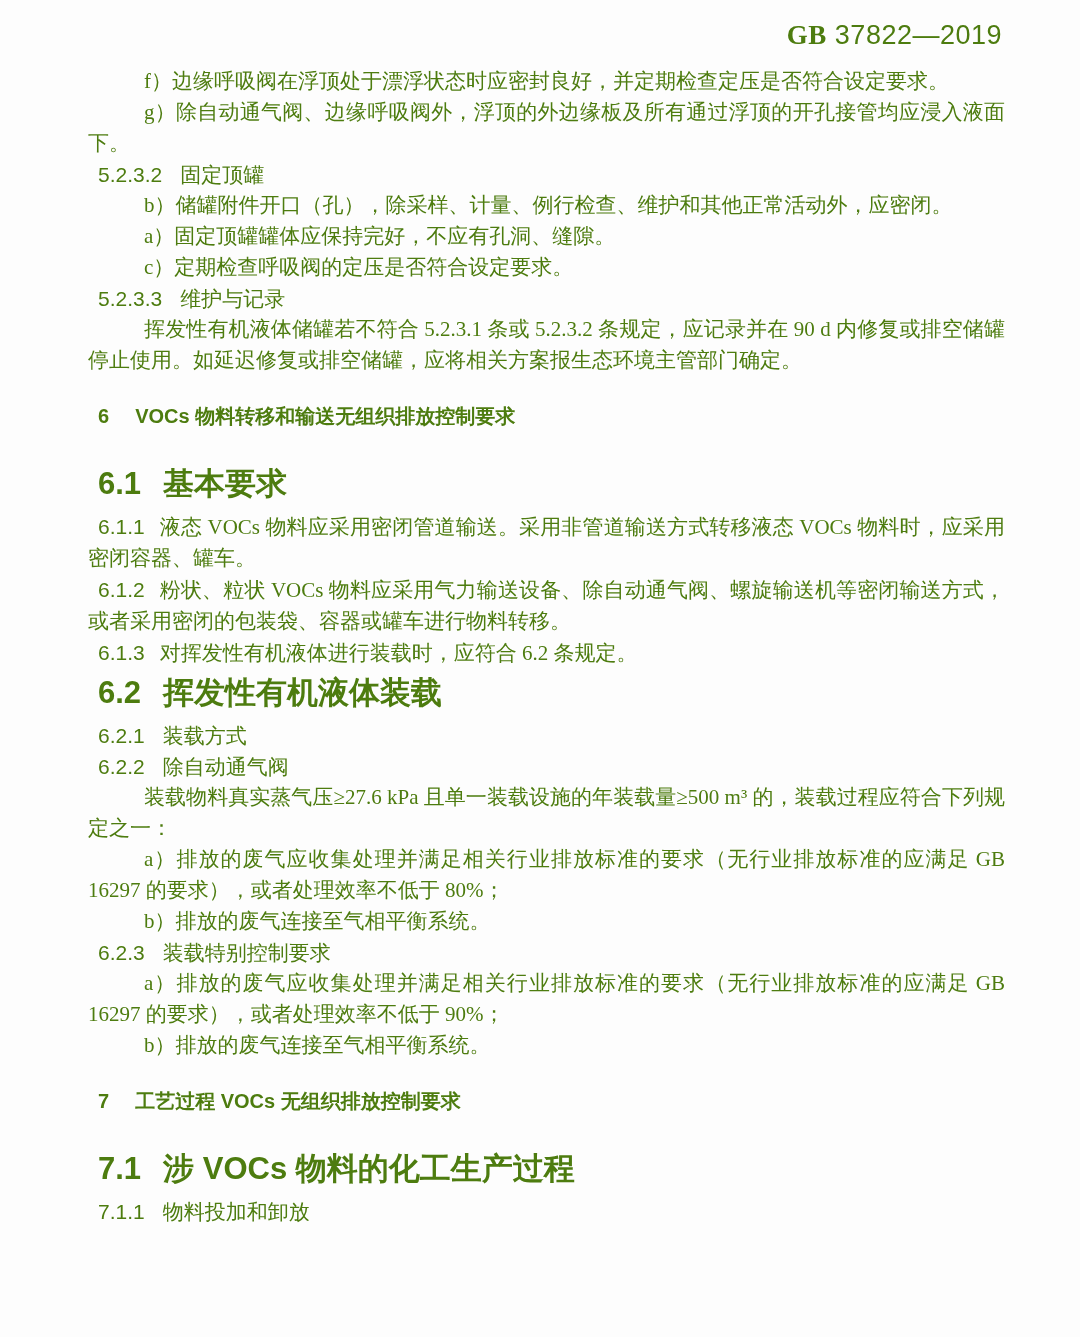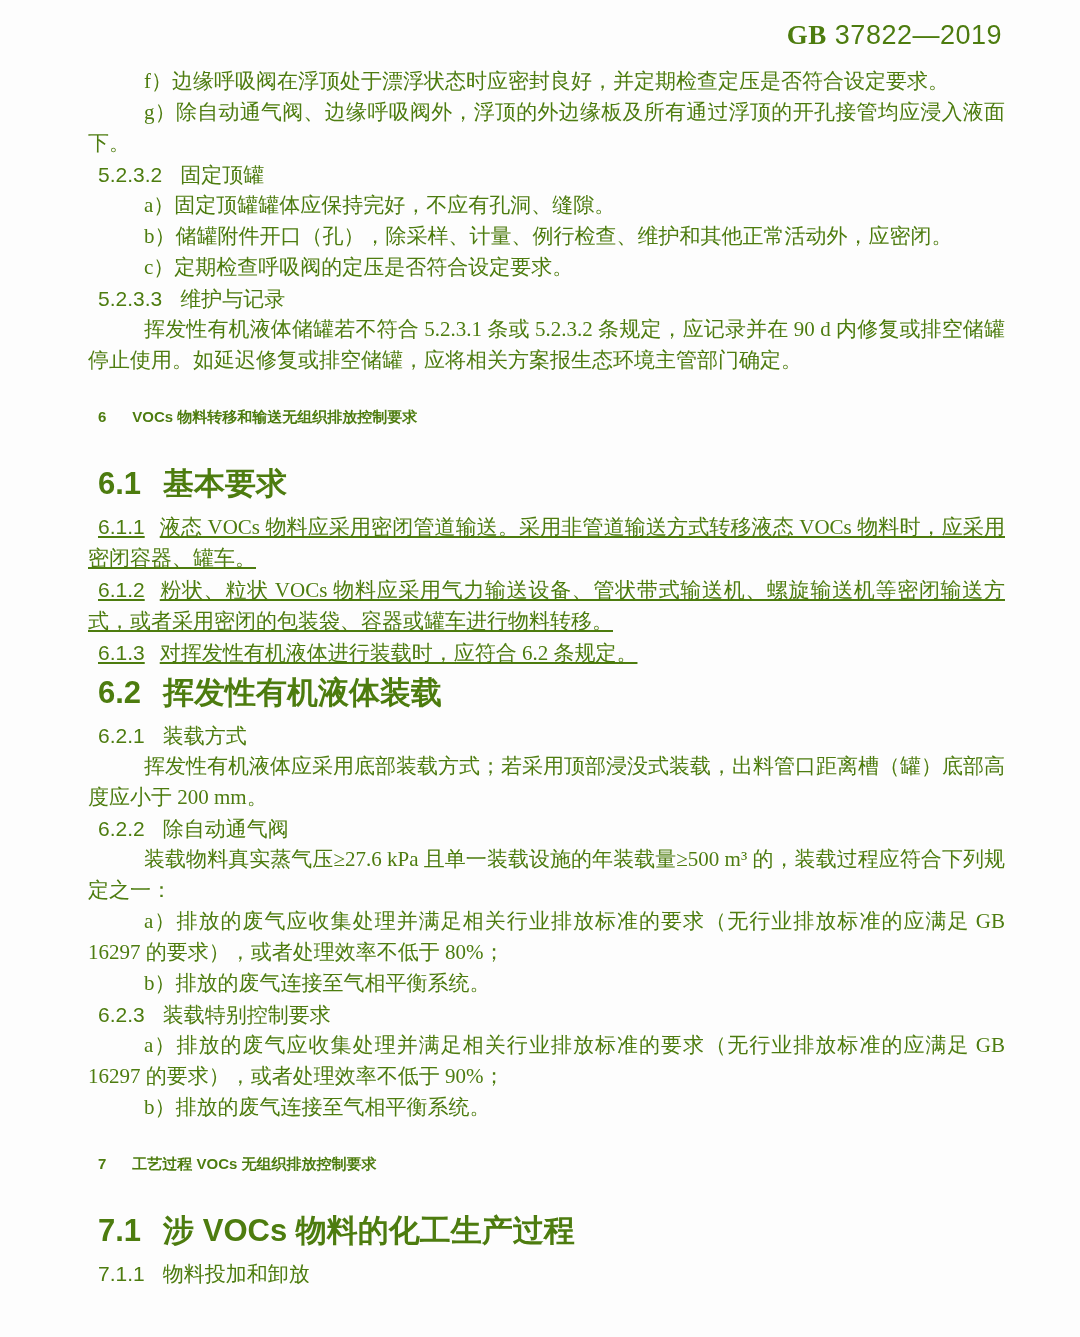--- a/index.html
+++ b/index.html
@@ -42,30 +42,30 @@
   
   .li, .para { text-indent: 56px; }
   
   .clause {
     font-family: "Liberation Sans", "DejaVu Sans", sans-serif;
     font-size: 21px;
     text-indent: 10px;
   }
   .clause .num { margin-right: 18px; }
   
-  .numbered { text-indent: 10px; text-decoration: underline; }
+  .numbered { text-indent: 10px; }
   .numbered .num {
     font-family: "Liberation Sans", "DejaVu Sans", sans-serif;
     margin-right: 15px;
   }
   
   .chapter {
     font-family: "Liberation Sans", "DejaVu Sans", sans-serif;
     font-weight: bold;
-    font-size: 15px;
+    font-size: 20px;
     margin: 25px 0 36px !important;
     text-indent: 10px;
   }
   .chapter .num { margin-right: 26px; }
   
   .section {
     font-family: "Liberation Sans", "DejaVu Sans", sans-serif;
     font-weight: bold;
     font-size: 31px;
     margin: 8px 0 12px !important;
@@ -84,57 +84,56 @@
 
   <div class="content">
 
     <p class="li">f）边缘呼吸阀在浮顶处于漂浮状态时应密封良好，并定期检查定压是否符合设定要求。</p>
     <p class="li">g）除自动通气阀、边缘呼吸阀外，浮顶的外边缘板及所有通过浮顶的开孔接管均应浸入液面下。</p>
 
     <p class="clause">
       <span class="num">5.2.3.2</span><span>固定顶罐</span>
     </p>
 
+    <p class="li">b）储罐附件开口（孔），除采样、计量、例行检查、维护和其他正常活动外，应密闭。</p>
     <p class="li">a）固定顶罐罐体应保持完好，不应有孔洞、缝隙。</p>
-    <p class="li">b）储罐附件开口（孔），除采样、计量、例行检查、维护和其他正常活动外，应密闭。</p>
     <p class="li">c）定期检查呼吸阀的定压是否符合设定要求。</p>
 
     <p class="clause">
       <span class="num">5.2.3.3</span><span>维护与记录</span>
     </p>
 
     <p class="para">挥发性有机液体储罐若不符合 5.2.3.1 条或 5.2.3.2 条规定，应记录并在 90 d 内修复或排空储罐停止使用。如延迟修复或排空储罐，应将相关方案报生态环境主管部门确定。</p>
 
     <p class="chapter">
       <span class="num">6</span><span>VOCs 物料转移和输送无组织排放控制要求</span>
     </p>
 
     <p class="section">
       <span class="num">6.1</span><span>基本要求</span>
     </p>
 
     <p class="numbered">
       <span class="num">6.1.1</span><span>液态 VOCs 物料应采用密闭管道输送。采用非管道输送方式转移液态 VOCs 物料时，应采用密闭容器、罐车。</span>
     </p>
     <p class="numbered">
-      <span class="num">6.1.2</span><span>粉状、粒状 VOCs 物料应采用气力输送设备、管状带式输送机、螺旋输送机等密闭输送方式，或者采用密闭的包装袋、容器或罐车进行物料转移。</span>
+      <span class="num">6.1.2</span><span>粉状、粒状 VOCs 物料应采用气力输送设备、除自动通气阀、螺旋输送机等密闭输送方式，或者采用密闭的包装袋、容器或罐车进行物料转移。</span>
     </p>
     <p class="numbered">
       <span class="num">6.1.3</span><span>对挥发性有机液体进行装载时，应符合 6.2 条规定。</span>
     </p>
 
     <p class="section">
       <span class="num">6.2</span><span>挥发性有机液体装载</span>
     </p>
 
     <p class="clause">
       <span class="num">6.2.1</span><span>装载方式</span>
     </p>
 
-    <p class="para">挥发性有机液体应采用底部装载方式；若采用顶部浸没式装载，出料管口距离槽（罐）底部高度应小于 200 mm。</p>
 
     <p class="clause">
       <span class="num">6.2.2</span><span>除自动通气阀</span>
     </p>
 
     <p class="para">装载物料真实蒸气压≥27.6 kPa 且单一装载设施的年装载量≥500 m³ 的，装载过程应符合下列规定之一：</p>
     <p class="li">a）排放的废气应收集处理并满足相关行业排放标准的要求（无行业排放标准的应满足 GB 16297 的要求），或者处理效率不低于 80%；</p>
     <p class="li">b）排放的废气连接至气相平衡系统。</p>
 
     <p class="clause">

